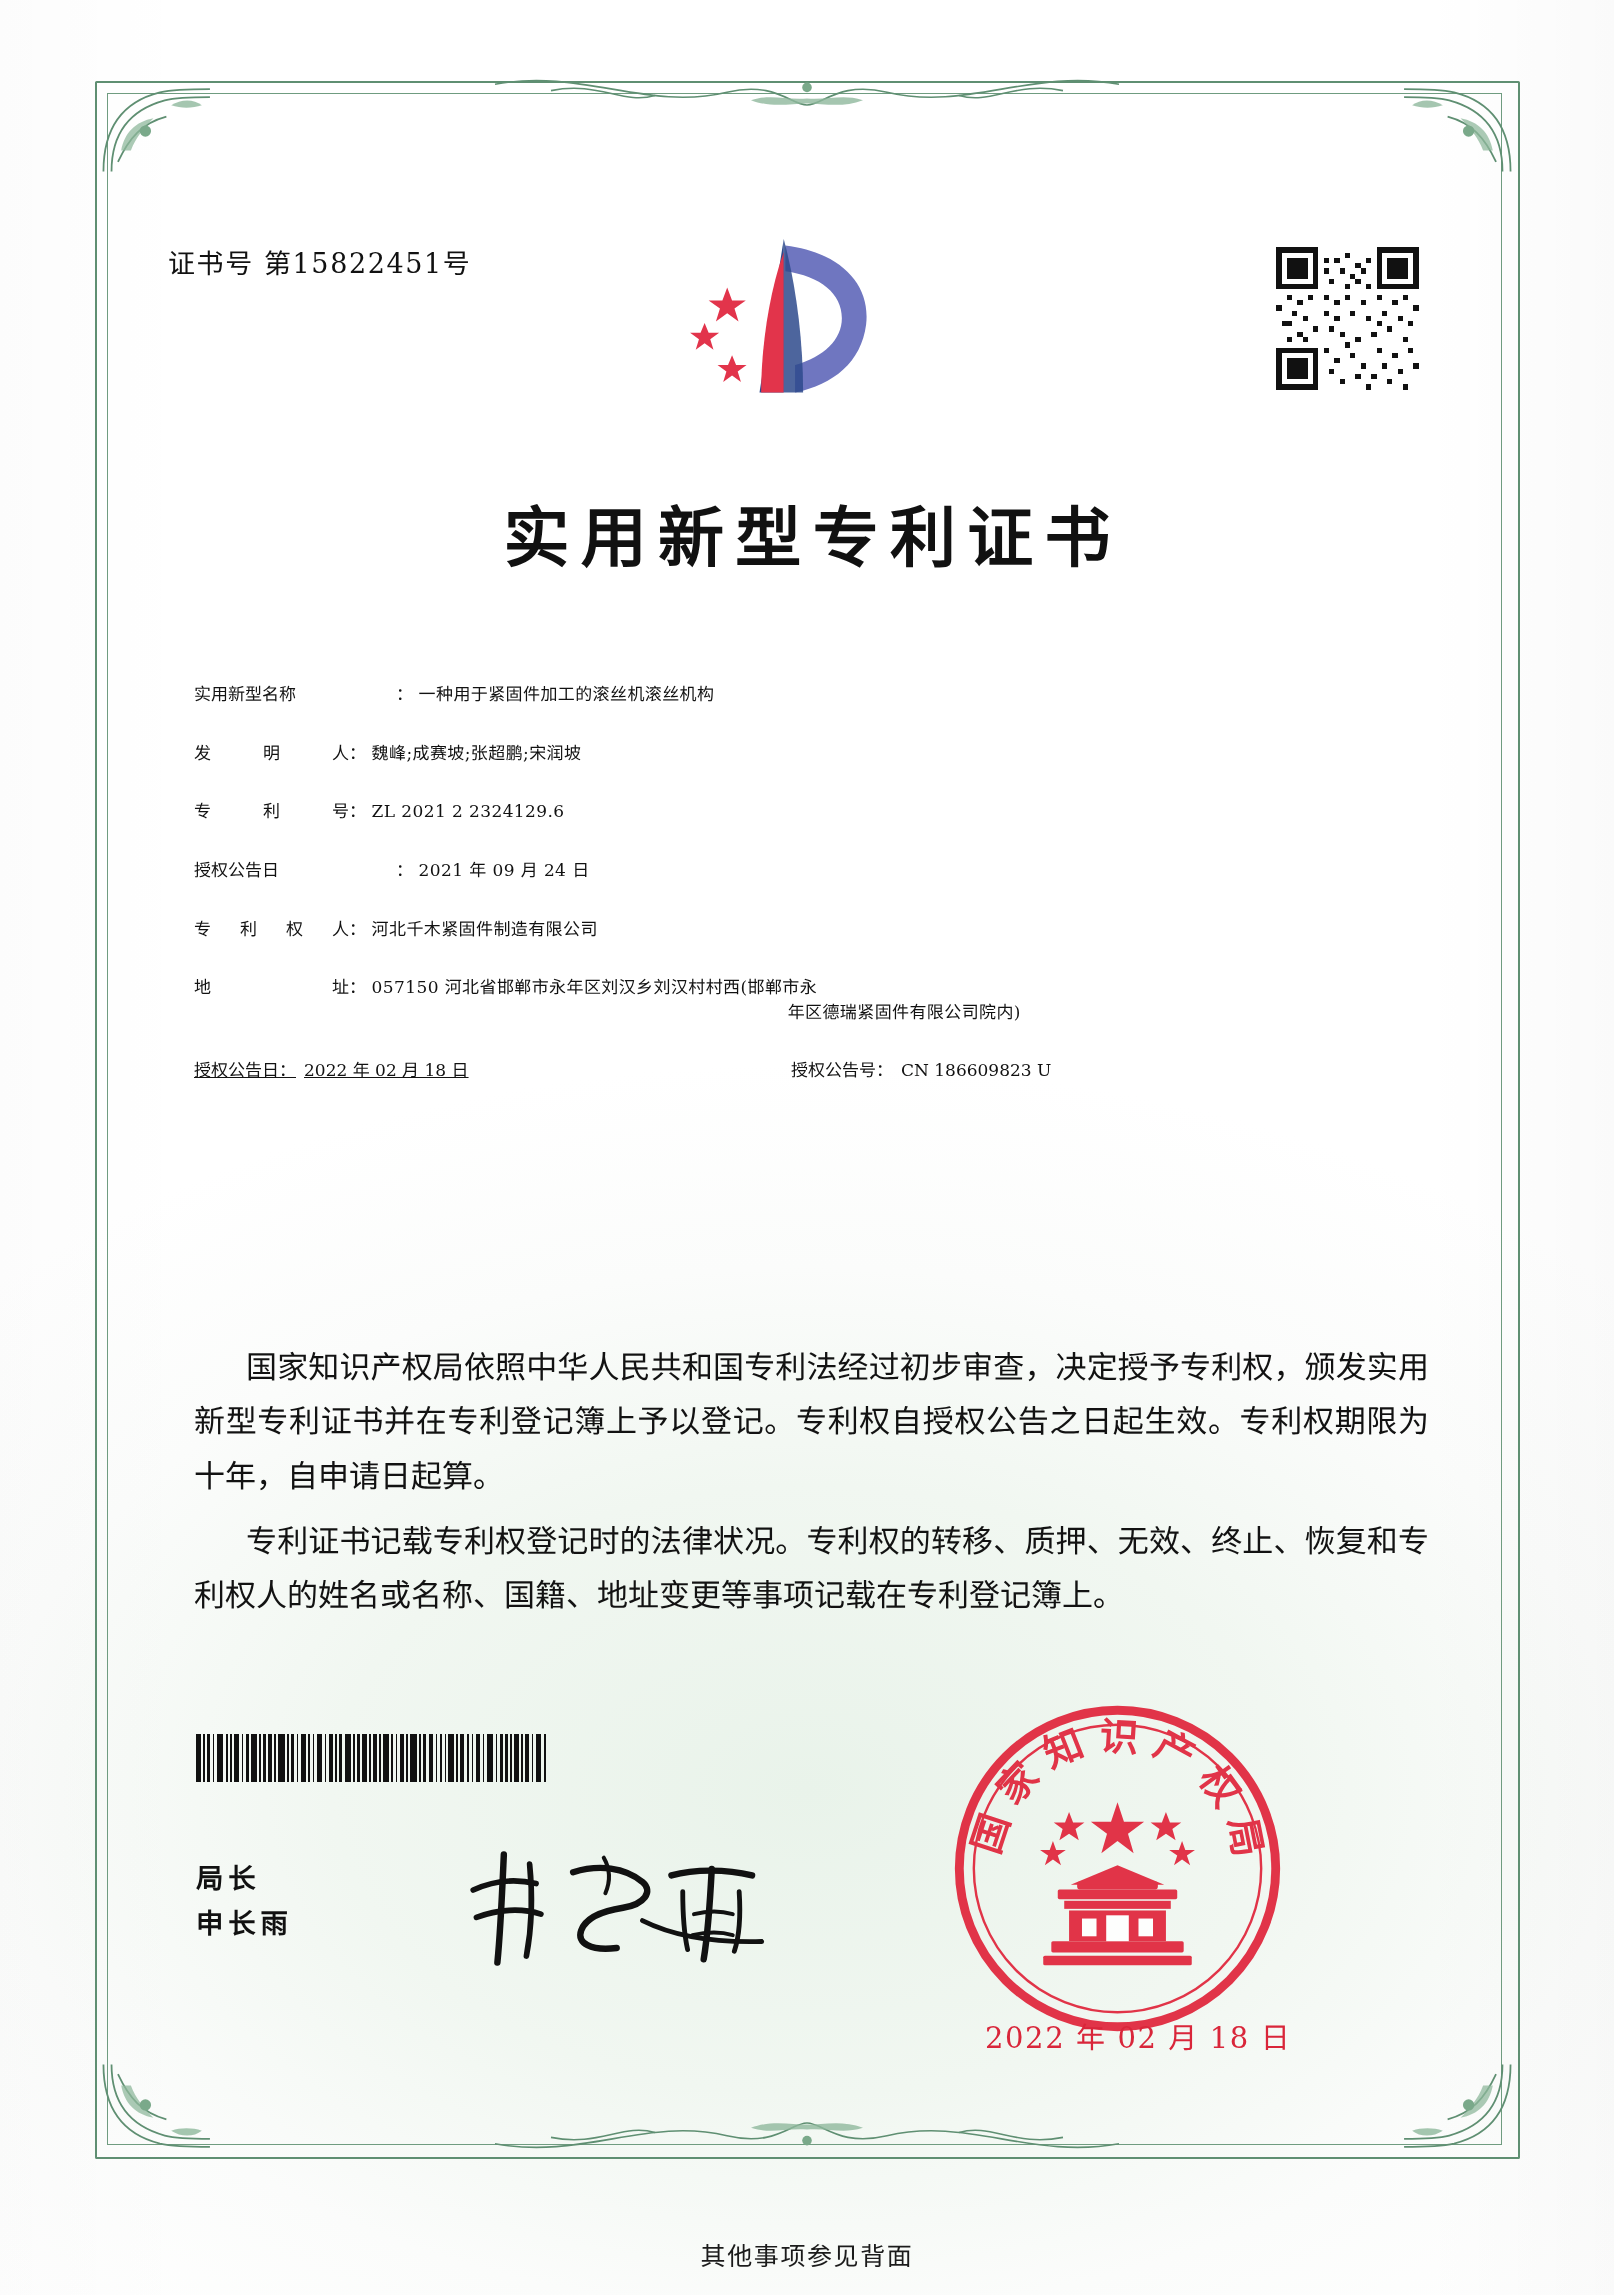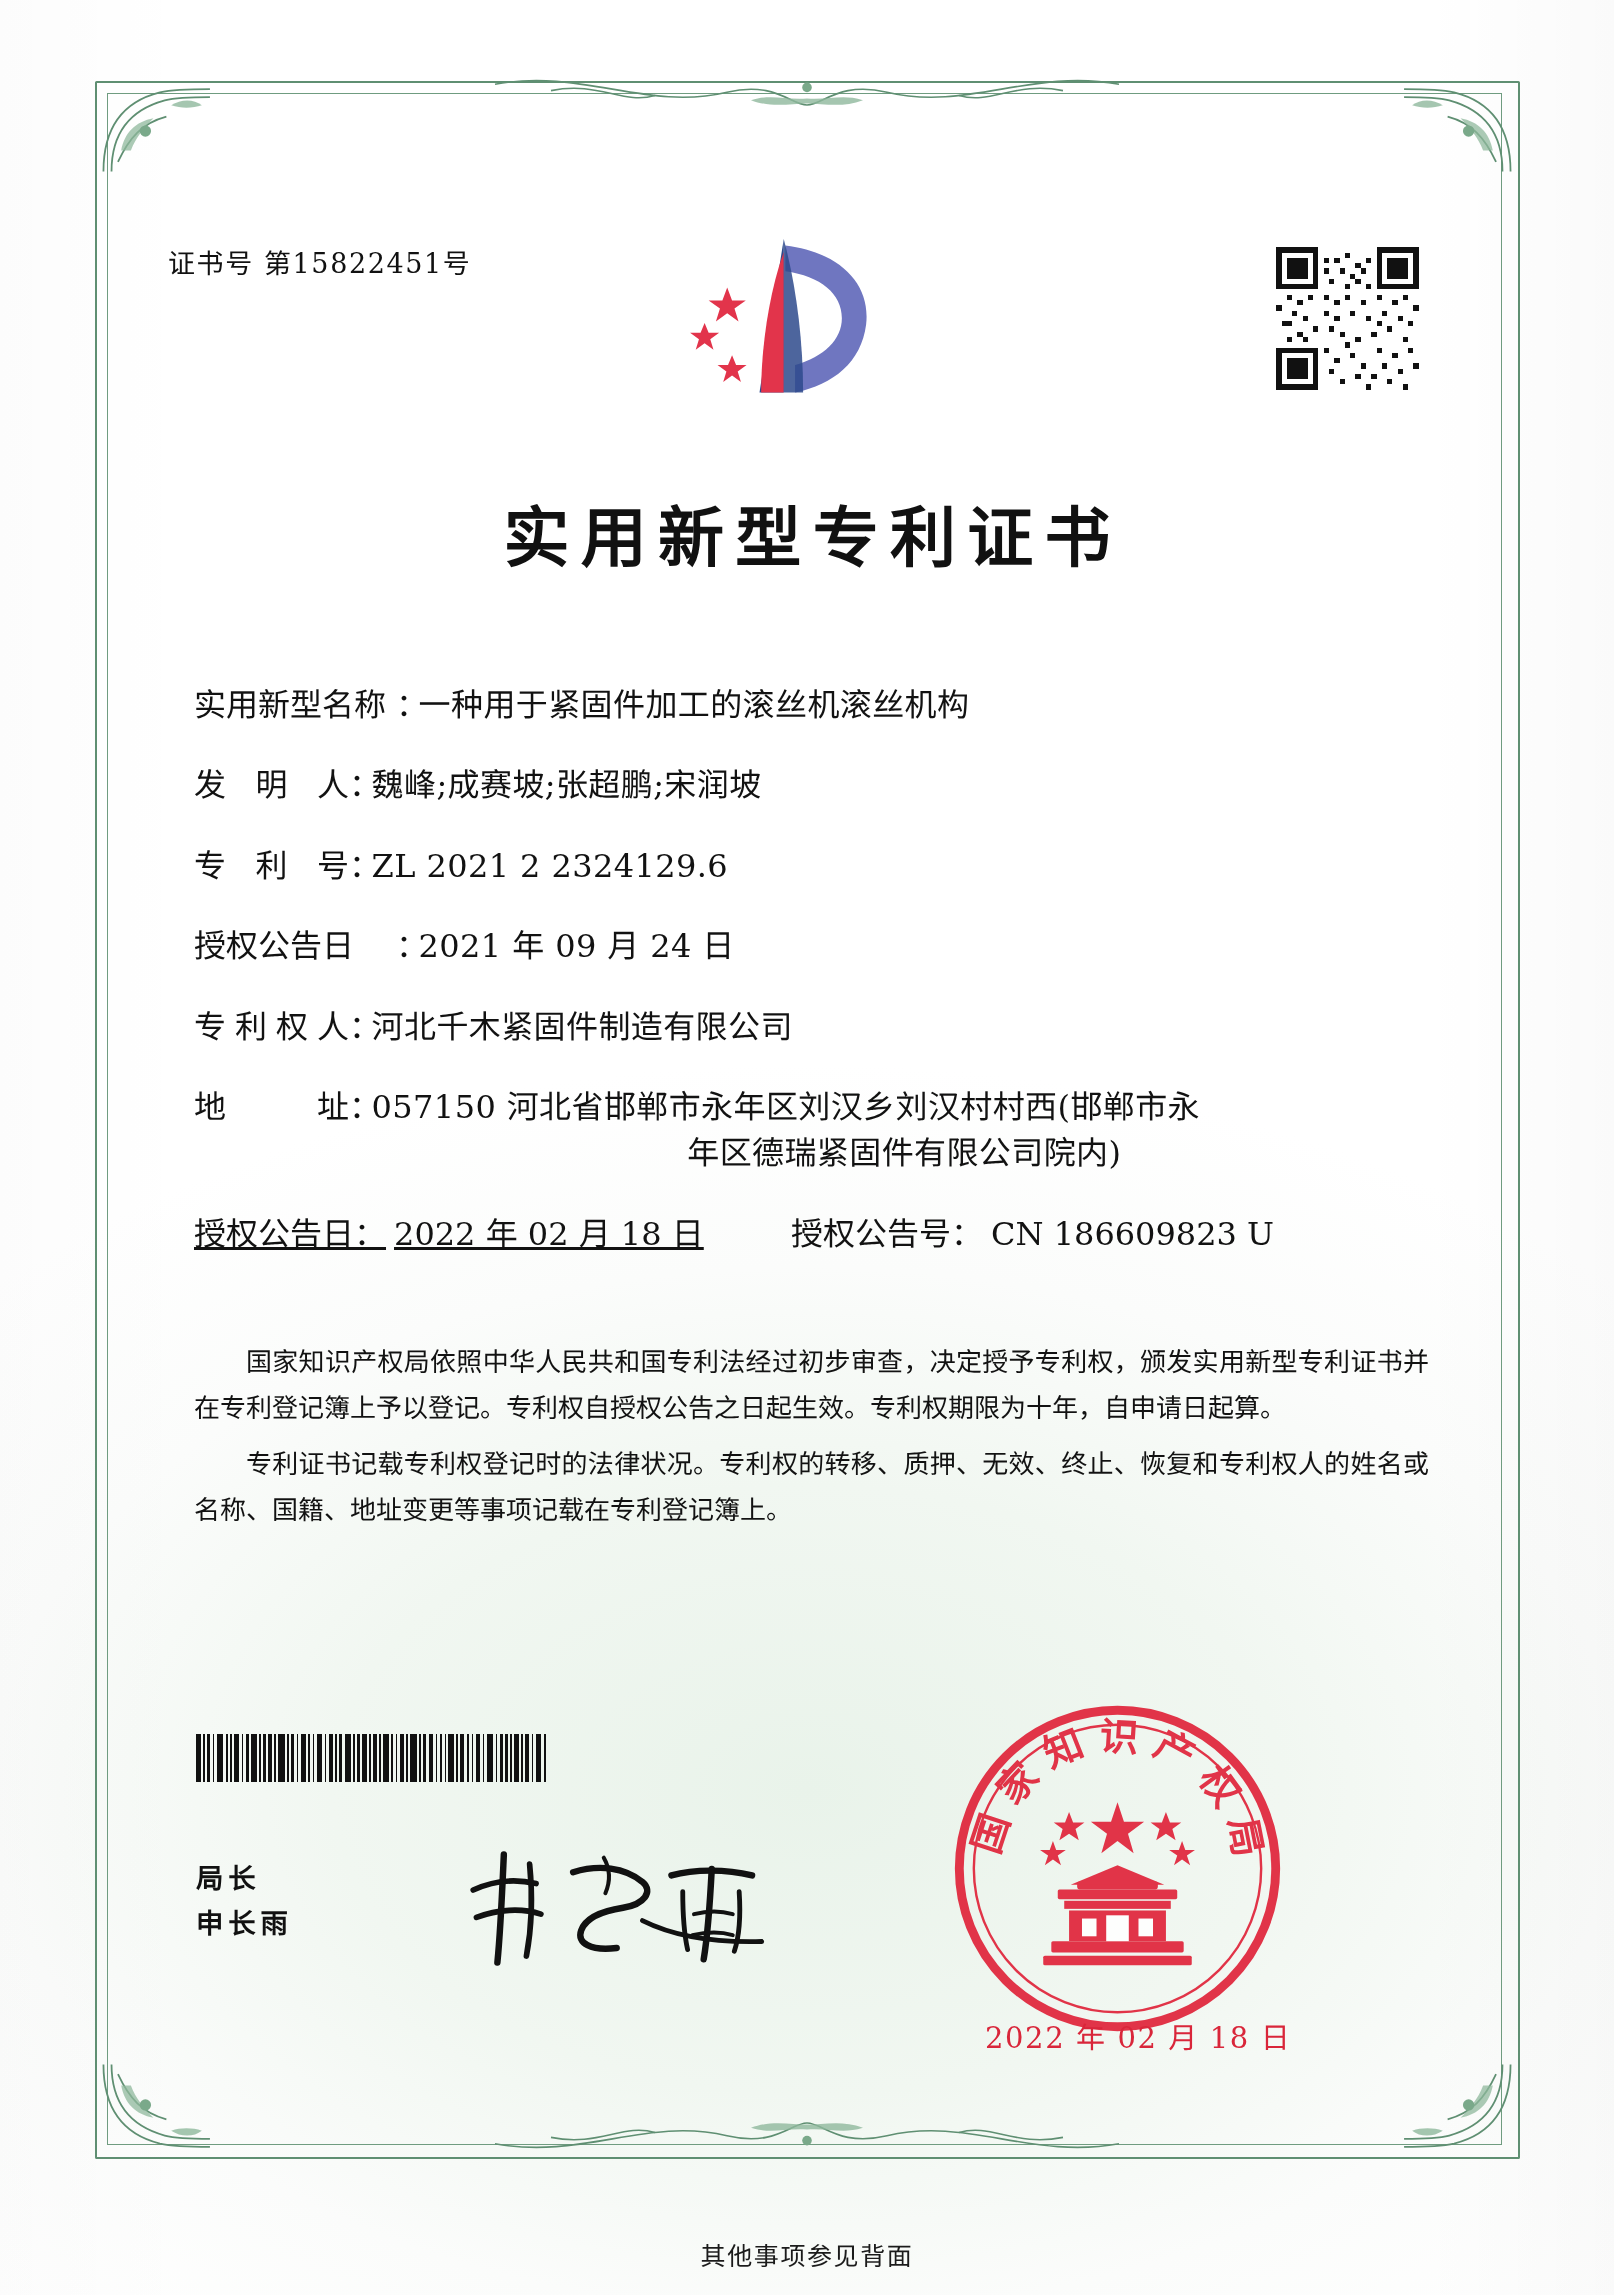--- a/index.html
+++ b/index.html
@@ -111,21 +111,21 @@
     color: #111;
     text-indent: 11.3px;
   }
 
   
   .fields {
     position: absolute;
     left: 194px; top: 682px;
     width: 1243px;
     font-family: "DejaVu Serif", "Liberation Serif", serif;
-    font-size: 32px;
+    font-size: 17px;
     color: #121212;
   }
   .field-row {
     display: flex;
     align-items: flex-start;
     margin-bottom: 34px;
     line-height: 1.45;
   }
   .field-label {
     width: 202px;
@@ -164,21 +164,21 @@
   .dual-right { flex: 1 1 auto; display: flex; }
   .dual-label { white-space: nowrap; }
   .dual-value { margin-left: 8px; white-space: nowrap; }
 
   
   .paragraphs {
     position: absolute;
     left: 194px; top: 1340px;
     width: 1235px;
     font-family: "DejaVu Serif", "Liberation Serif", serif;
-    font-size: 26px;
+    font-size: 31px;
     line-height: 1.75;
     color: #121212;
     text-align: justify;
   }
   .paragraphs p {
     margin: 0 0 11.3px 0;
     text-indent: 52px;
   }
 
   

